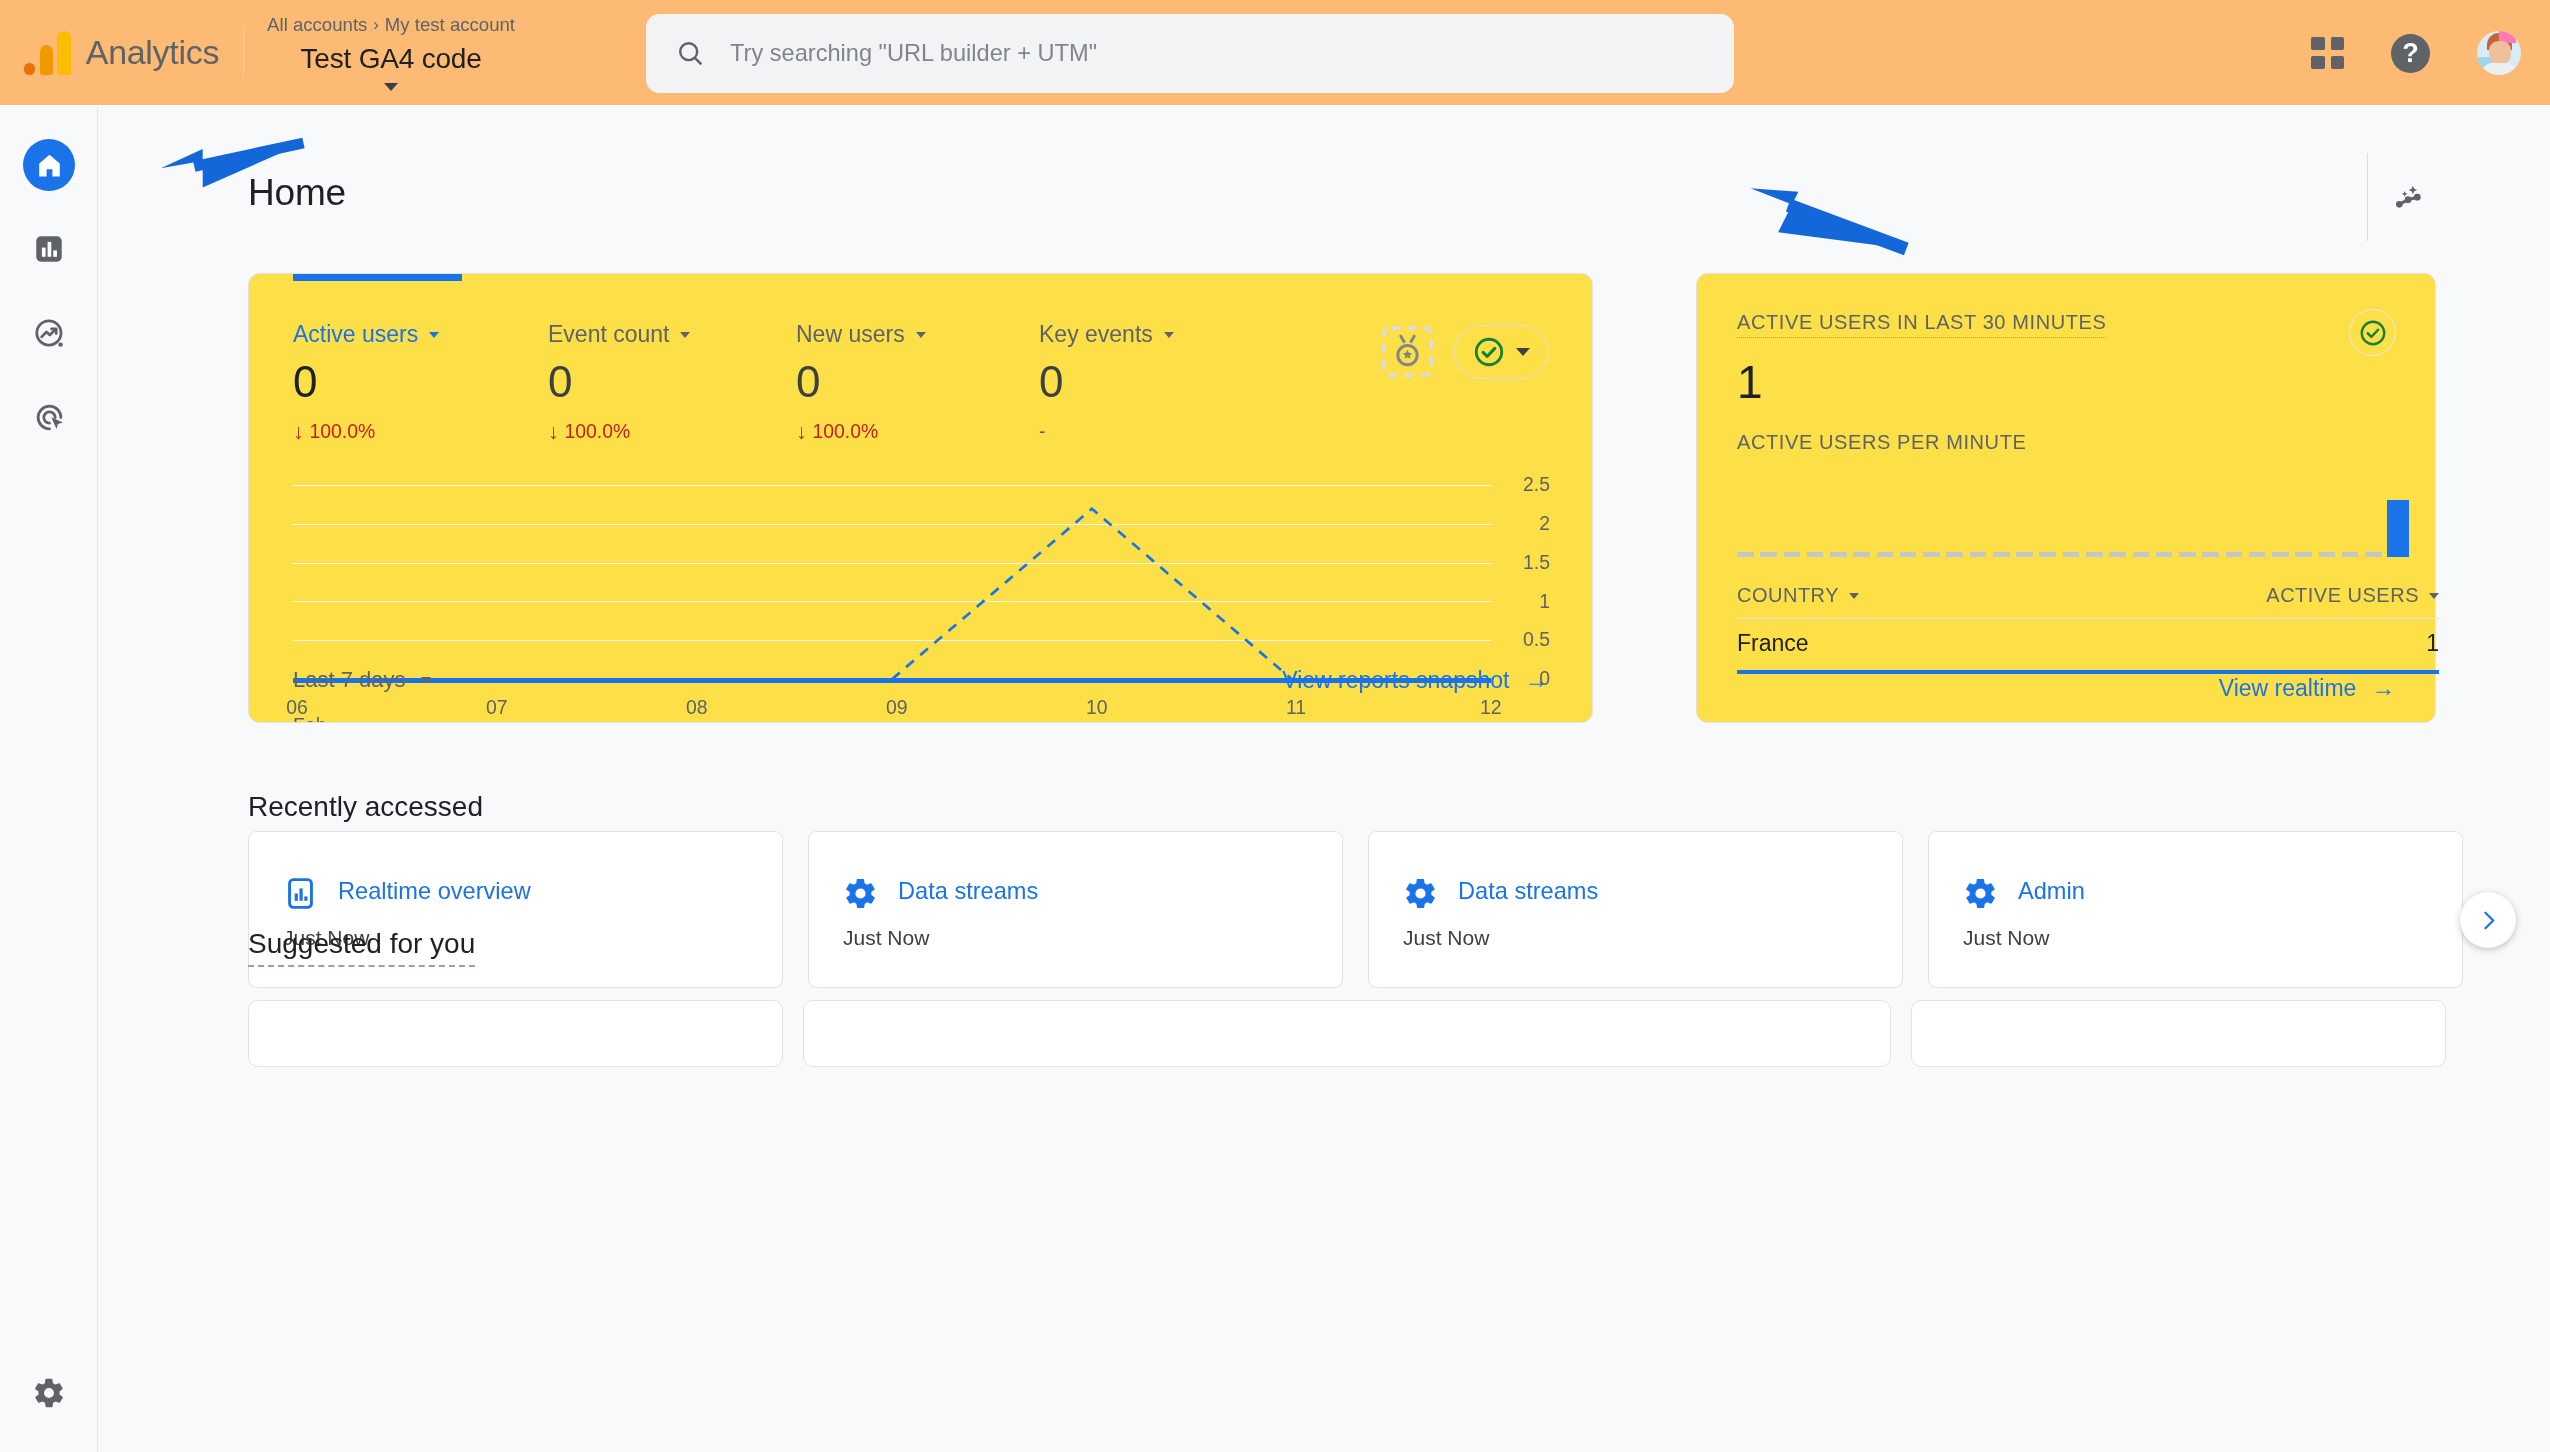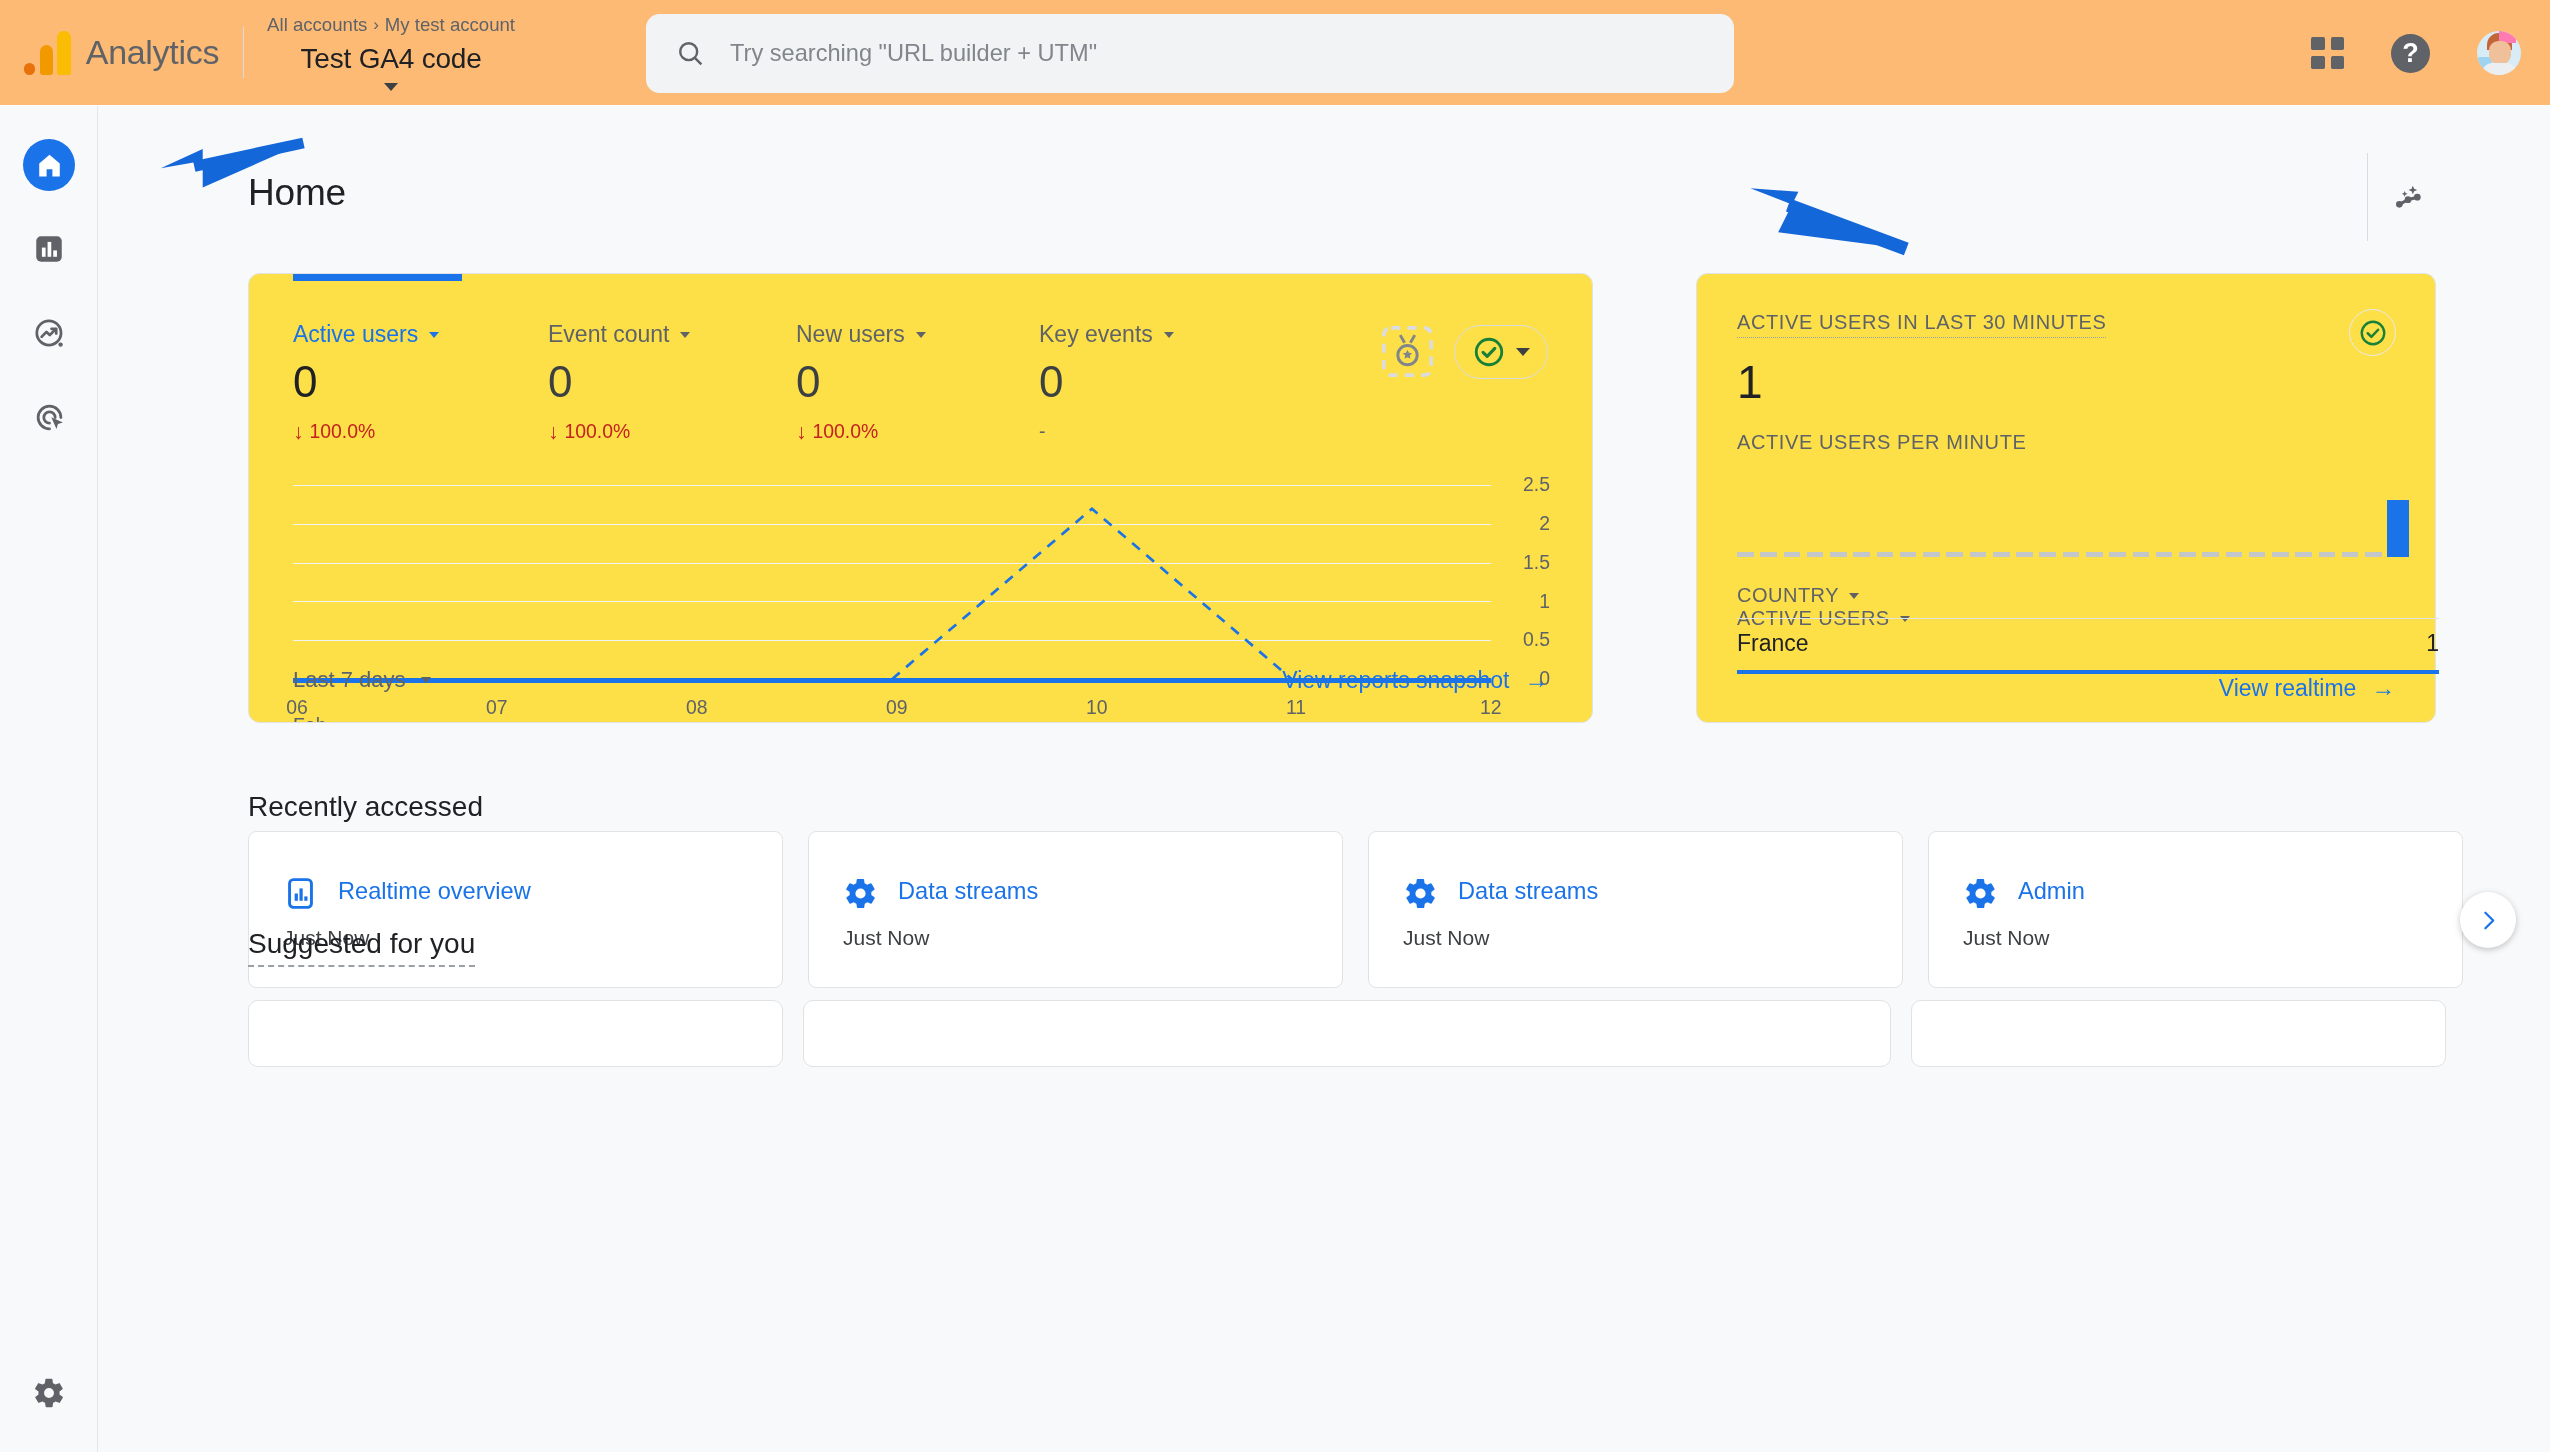--- a/index.html
+++ b/index.html
@@ -120,21 +120,21 @@
   
   .rt-card { left: 1598px; top: 167px; width: 740px; height: 450px; }
   .rt-title { position: absolute; left: 40px; top: 37px; font-size: 20px; color: #5f6368; letter-spacing: 0.6px; border-bottom: 1.7px dotted #9aa0a6; padding-bottom: 3.4px; }
   .rt-big { position: absolute; left: 40px; top: 81px; font-size: 46px; color: #202124; }
   .rt-check { position: absolute; right: 39px; top: 35px; width: 47px; height: 47px; border: 0.8px solid #e8eaed; border-radius: 50%; display: flex; align-items: center; justify-content: center; cursor: pointer; }
   .rt-sub { position: absolute; left: 40px; top: 157px; font-size: 20px; color: #5f6368; letter-spacing: 0.6px; }
   .rt-spark { position: absolute; left: 40px; top: 194px; width: 702px; height: 89px; }
   .rt-dashes { position: absolute; left: 0; bottom: 0; width: 668px; height: 5px; display: flex; gap: 6.7px; }
   .rt-dashes i { flex: 1; height: 5px; background: #c4c7c9; display: block; }
   .rt-bar { position: absolute; right: 30px; bottom: 0; width: 22px; height: 57px; background: #1a73e8; }
-  .rt-thead { position: absolute; left: 40px; top: 310px; width: 702px; display: flex; justify-content: space-between; flex-direction: column; }
+  .rt-thead { position: absolute; left: 40px; top: 310px; width: 702px; display: flex; justify-content: space-between; }
   .rt-th { display: flex; align-items: center; gap: 10px; font-size: 20px; color: #5f6368; letter-spacing: 0.5px; cursor: pointer; }
   .rt-divider { position: absolute; left: 40px; top: 344px; width: 702px; height: 0.8px; background: #e0e2e4; }
   .rt-row { position: absolute; left: 40px; top: 356px; width: 702px; display: flex; justify-content: space-between; font-size: 23px; color: #202124; }
   .rt-rowbar { position: absolute; left: 40px; top: 396px; width: 702px; height: 4.2px; background: #1a73e8; }
   .rt-link { position: absolute; right: 40px; bottom: 20px; display: flex; align-items: center; gap: 15px; font-size: 23px; color: #1a73e8; cursor: pointer; }
 
   
   .section-title { position: absolute; font-size: 28px; color: #202124; }
   .ra-title { left: 150px; top: 665px; margin-top: 20px; }
   .ra-row { position: absolute; left: 150px; top: 725px; width: 2277px; height: 149px; display: flex; gap: 25px; }

